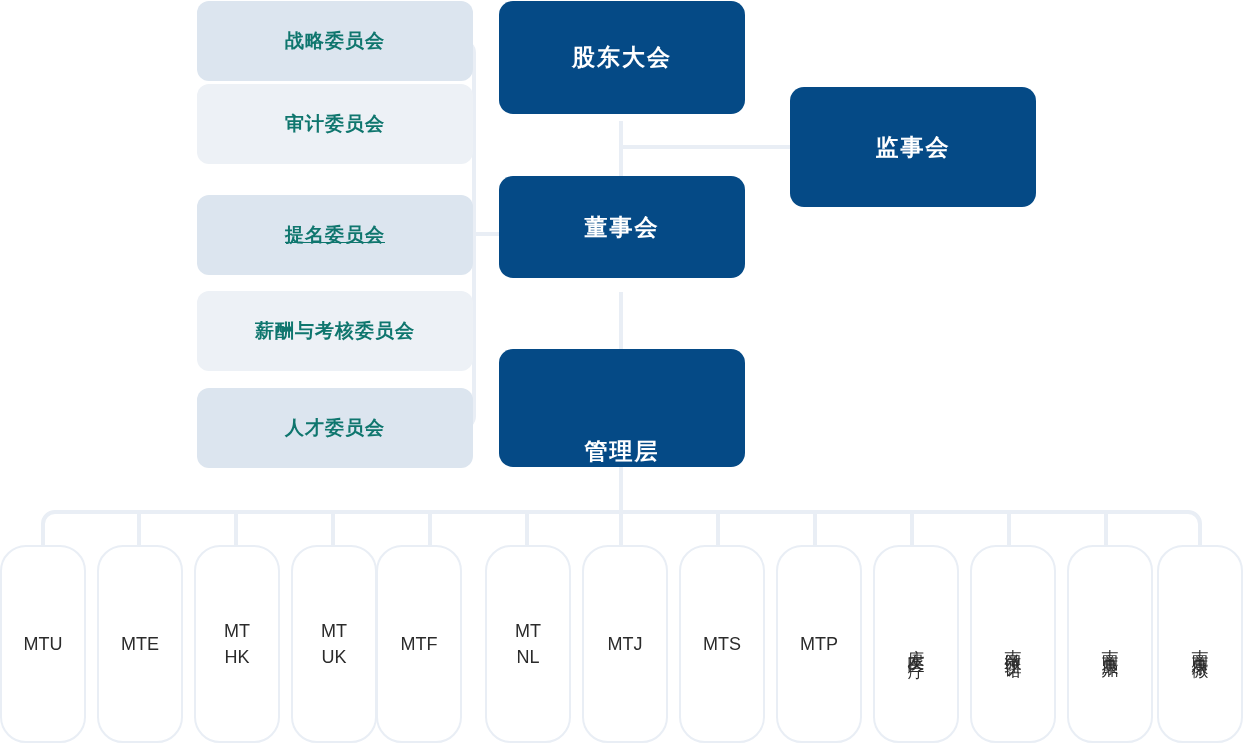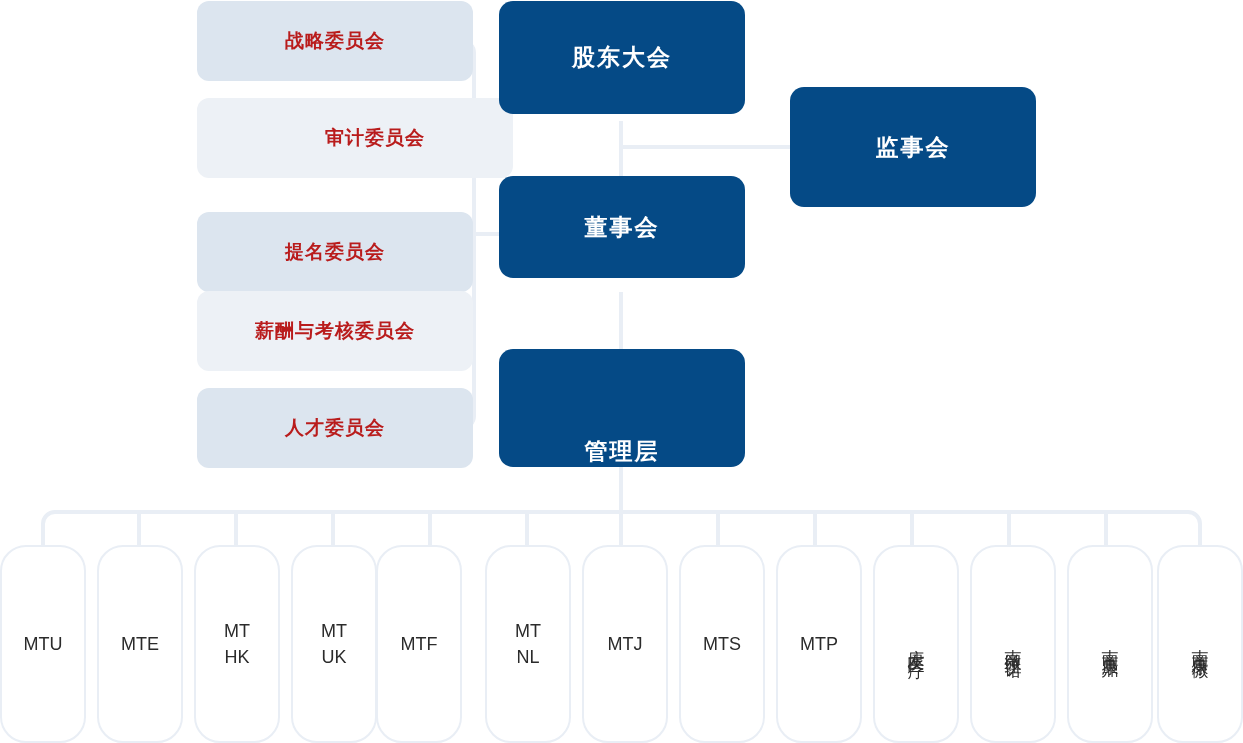--- a/index.html
+++ b/index.html
@@ -14,21 +14,21 @@
   
   #wires{position:absolute;left:0;top:0;width:1243px;height:743px;z-index:1;}
 
   
   .committee{
     position:absolute;
     left:197px;width:276px;height:80px;
     border-radius:12px;
     display:flex;align-items:center;justify-content:center;
     z-index:2;
-    color:#b91c1c;
+    color:#0f766e;
     font-size:19px;font-weight:bold;
     letter-spacing:1px;
     font-family:"DejaVu Sans","Liberation Sans",sans-serif;
   }
   .committee.tint-a{background:#dce5ef;}
   .committee.tint-b{background:#edf1f6;}
 
   
   .gov{
     position:absolute;
@@ -109,24 +109,24 @@
       <path d="M815,512 L815,545"></path>
       <path d="M912,512 L912,545"></path>
       <path d="M1009,512 L1009,545"></path>
       <path d="M1106,512 L1106,545"></path>
     </g>
   </svg>
 
   <div class="committee tint-a" style="top:1px;">
       <span>战略委员会</span>
     </div>
-  <div class="committee tint-b" style="top:98px;padding-left:40px;">
+  <div class="committee tint-b" style="top:84px;">
       <span>审计委员会</span>
     </div>
-  <div class="committee tint-a" style="top:212px;">
+  <div class="committee tint-a" style="top:195px;text-decoration:underline;">
       <span>提名委员会</span>
     </div>
   <div class="committee tint-b" style="top:291px;text-align:right;">
       <span>薪酬与考核委员会</span>
     </div>
   <div class="committee tint-a" style="top:388px;text-align:right;">
       <span>人才委员会</span>
     </div>
 
   <div class="gov" id="gov-shareholders">

